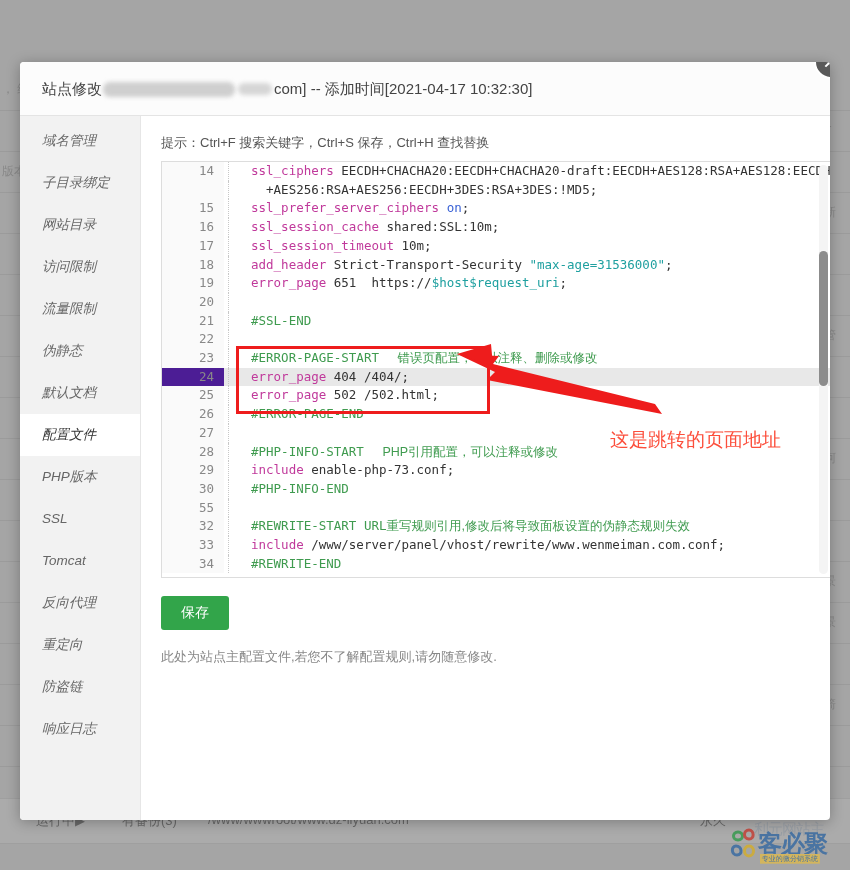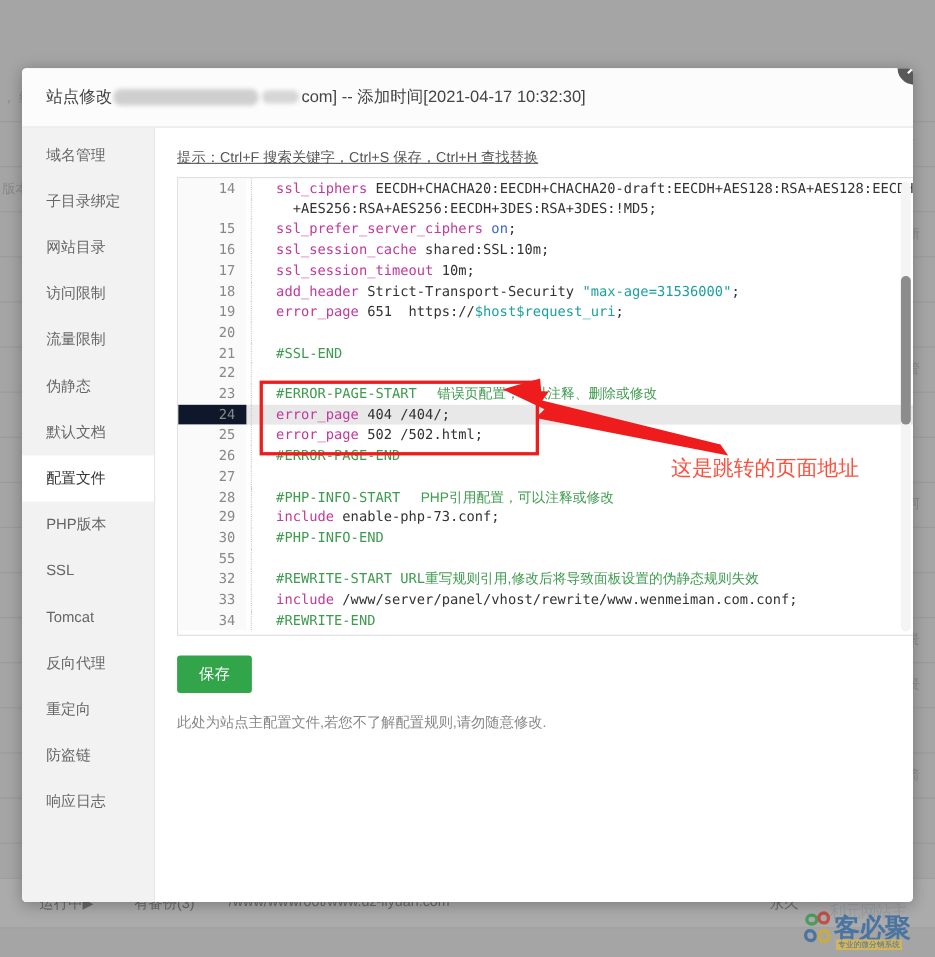--- a/index.html
+++ b/index.html
@@ -204,38 +204,38 @@
     flex: 0 0 120px;
   }
   .side-item {
     height: 42px;
     line-height: 42px;
     padding-left: 22px;
     font-size: 13.5px;
     color: #666;
     cursor: pointer;
     white-space: nowrap;
+    font-style: italic;
   }
   .side-item.active {
     background: #ffffff;
     color: #333;
   }
 
   
   #content {
     flex: 1;
     padding: 18px 20px 0 20px;
     position: relative;
   }
   #tip {
     font-size: 13px;
     color: #555;
     margin-bottom: 9px;
     white-space: nowrap;
-    text-decoration: underline;
   }
 
   #editor {
     position: relative;
     height: 415px;
     border: 1px solid #dddddd;
     background: #ffffff;
     overflow: hidden;
     font-family: "DejaVu Sans Mono", "Liberation Mono", monospace;
     font-size: 12.5px;
@@ -250,21 +250,21 @@
   .crow.hl { background: #e8e8e8; }
   .gutter {
     flex: 0 0 52px;
     text-align: right;
     padding-right: 10px;
     color: #888;
     background: #fafafa;
     user-select: none;
     font-size: 12.5px;
   }
-  .crow.hl .gutter { background: #0f172a; }
+  .crow.hl .gutter { background: #4c1d95; }
   .guide {
     flex: 0 0 16px;
     border-left: 1px dotted #c8c8c8;
     margin-left: 4px;
   }
   .ctext { padding-left: 6px; color: #333; }
   .kw      { color: #c0399b; }
   .val     { color: #333; }
   .onkw    { color: #3a62d6; }
   .str     { color: #1fa0a0; }
@@ -306,21 +306,21 @@
     position: absolute;
     left: 295px;
     top: 180px;
     width: 210px;
     height: 75px;
     pointer-events: none;
   }
   #anno-text {
     position: absolute;
     left: 448px;
-    top: 251px;
+    top: 265px;
     font-size: 19px;
     color: #fc4f3c;
     white-space: nowrap;
     font-family: "Liberation Sans", sans-serif;
   }
 
   #save-btn {
     margin-top: 18px;
     display: inline-block;
     background: #32a54a;

